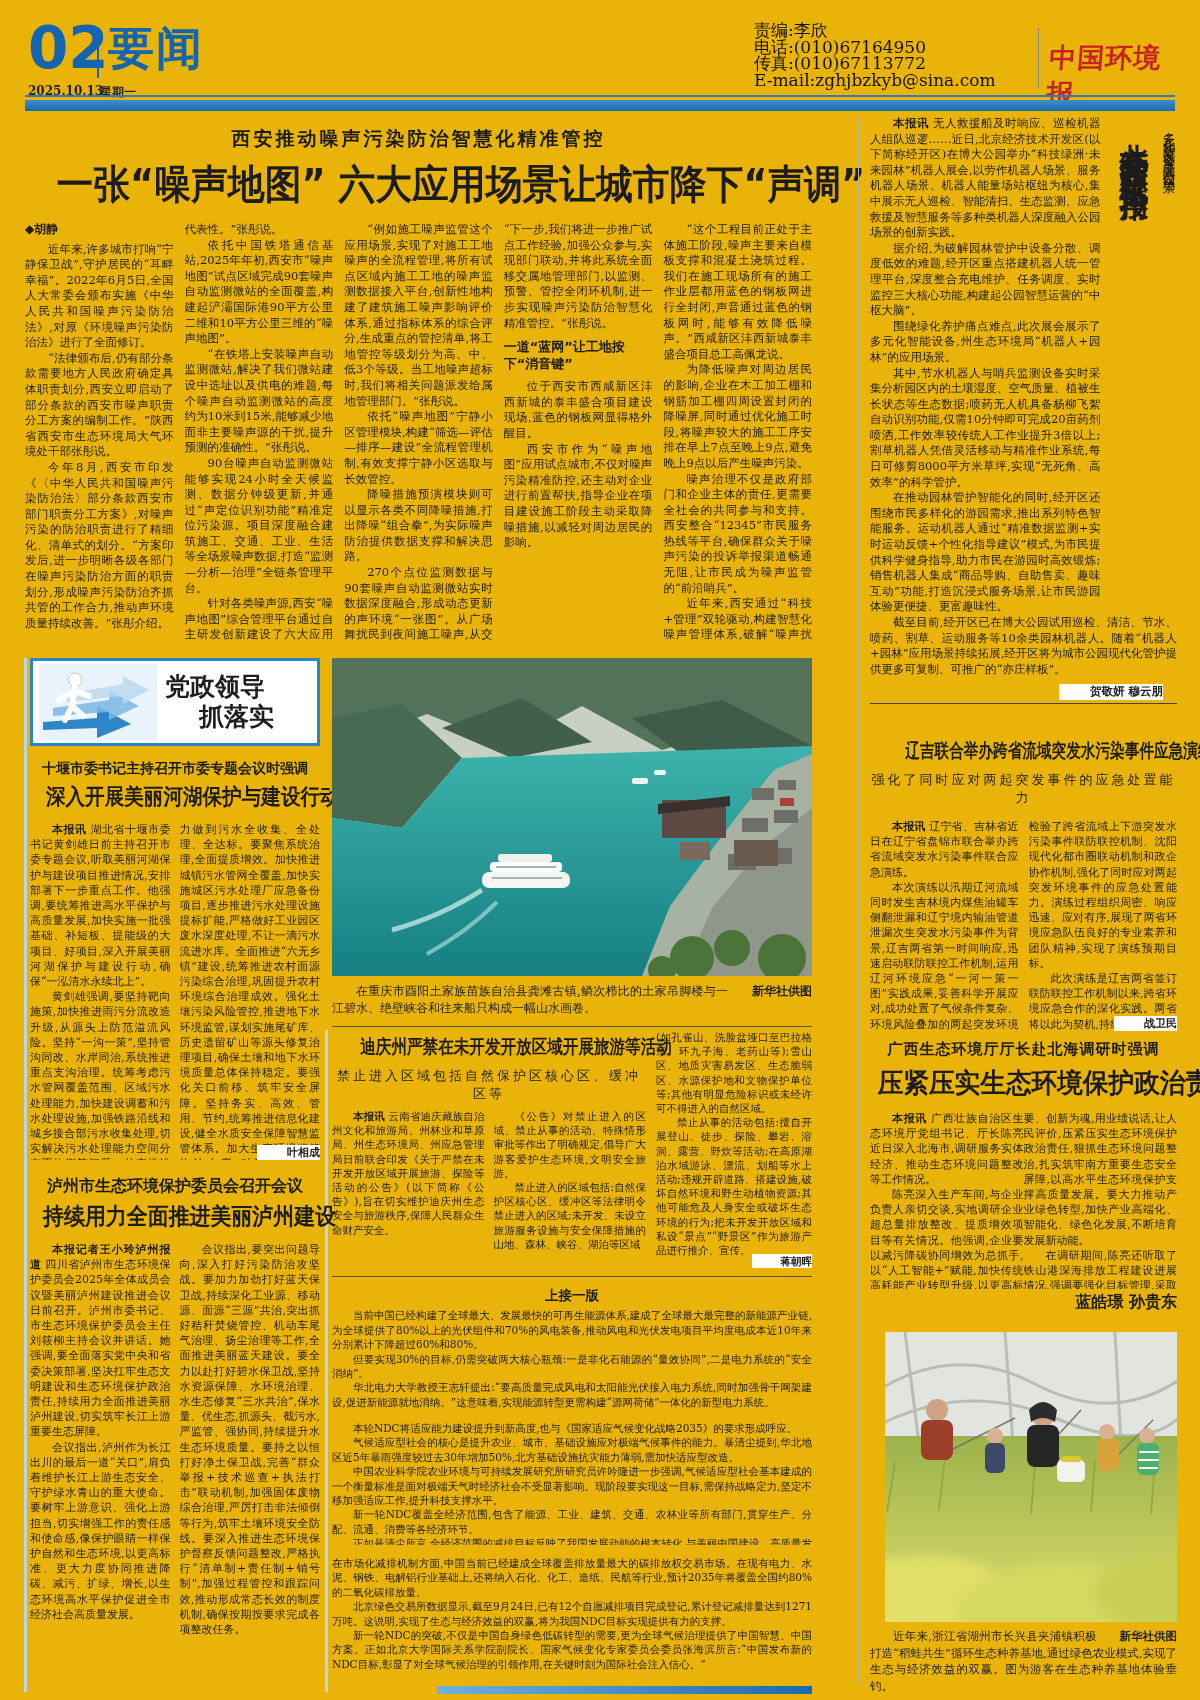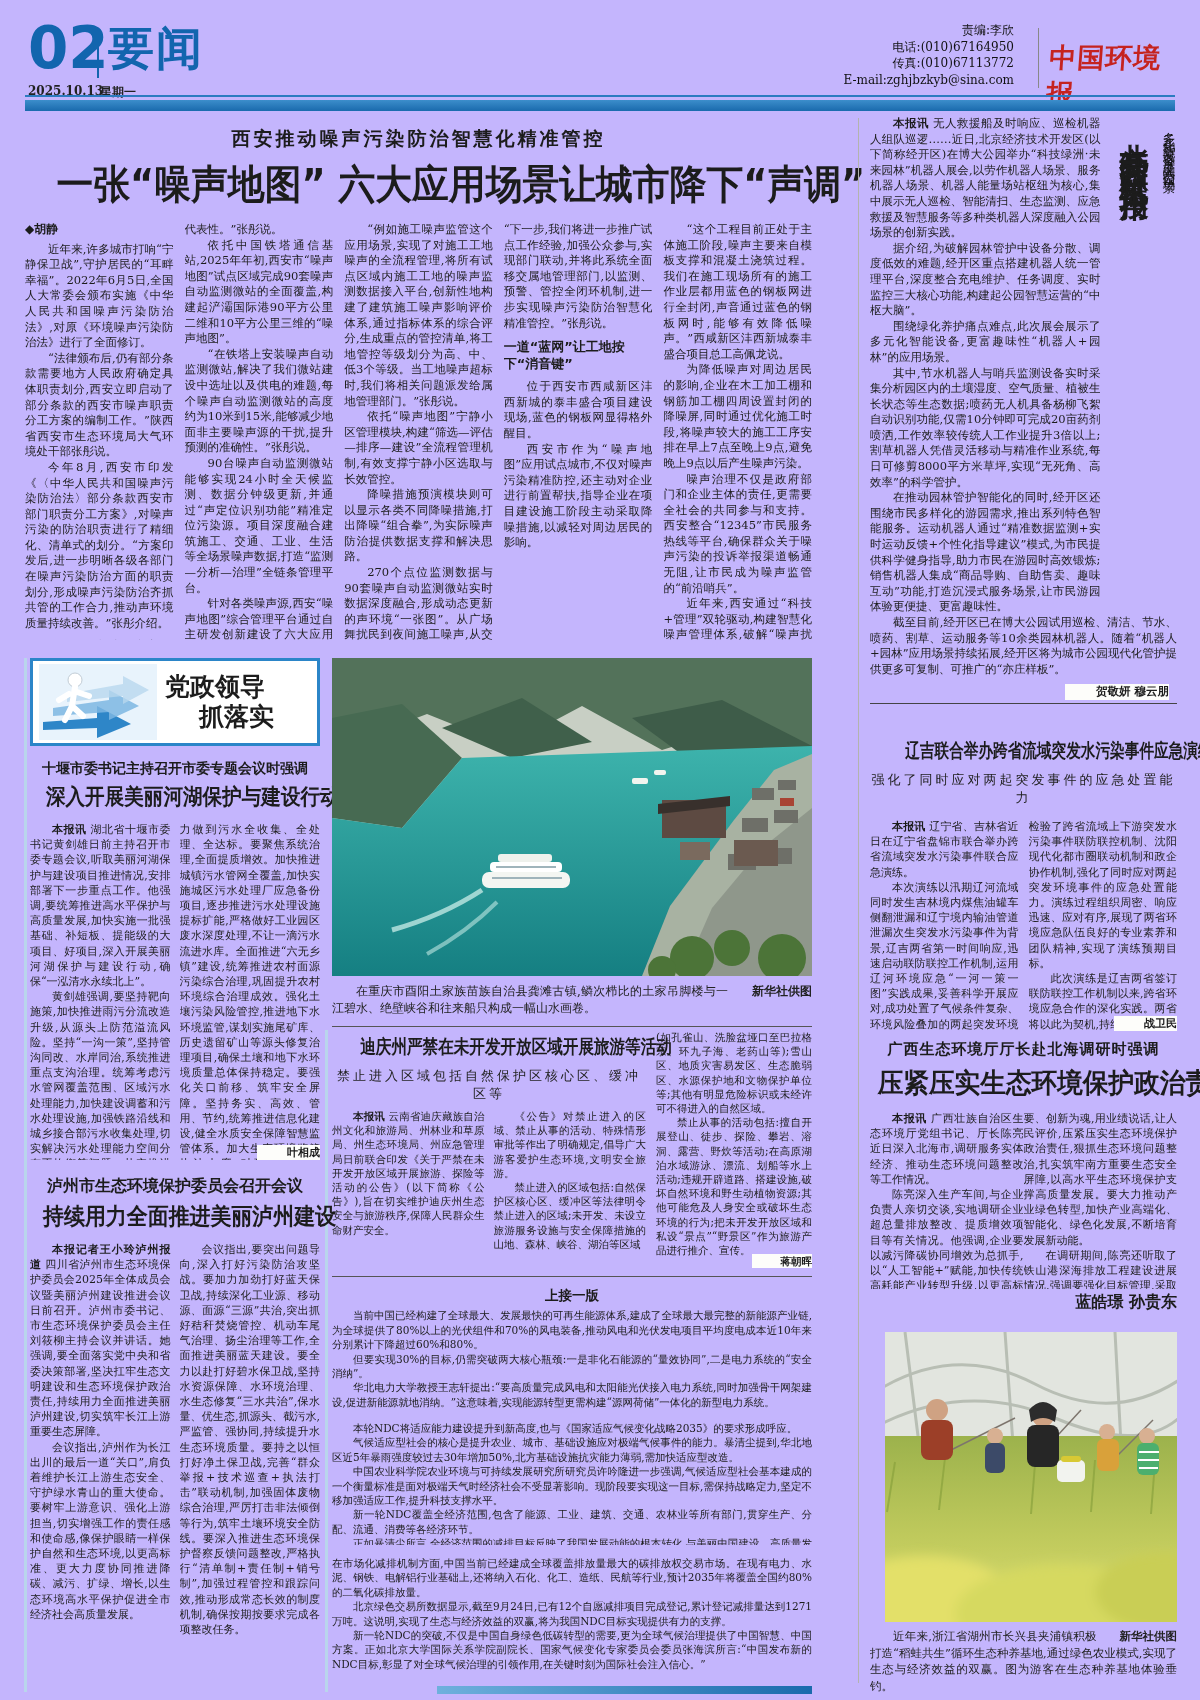--- a/index.html
+++ b/index.html
@@ -1,26 +1,26 @@
 <!DOCTYPE html>
 <html><head>
 <meta charset="utf-8">
 <style>
   html,body{margin:0;padding:0;background:#e8e8e4;}
-  .page{position:relative;width:1200px;height:1700px;background:#c4b5fd;margin:0 auto;
+  .page{position:relative;width:1200px;height:1700px;background:#eab308;margin:0 auto;
         font-family:"DejaVu Serif","Liberation Serif",serif;color:#1c1c1c;overflow:hidden;}
   [data-name]{box-sizing:border-box;}
   
   .pagenum{position:absolute;left:28px;top:18px;font-family:"DejaVu Sans","Liberation Sans",sans-serif;
            font-weight:bold;font-size:58px;line-height:60px;color:#1265ae;}
   .hdr-vrule1{position:absolute;left:97px;top:30px;width:2px;height:48px;background:#1265ae;}
   .secname{position:absolute;left:108px;top:20px;font-size:46px;line-height:56px;font-weight:bold;color:#1265ae;letter-spacing:2px;}
   .dateline{position:absolute;left:28px;top:84px;font-size:12px;font-weight:bold;color:#222;}
   .weekday{position:absolute;left:100px;top:84px;font-size:12px;font-weight:bold;color:#222;}
-  .hdr-info{position:absolute;right:186px;top:22px;width:260px;text-align:right;font-size:12px;line-height:16.5px;color:#111;}
+  .hdr-info{position:absolute;right:186px;top:22px;width:260px;text-align:left;font-size:17px;line-height:16.5px;color:#111;}
   .hdr-vrule2{position:absolute;left:1038px;top:28px;width:1px;height:60px;background:#888;}
   .masthead{position:absolute;left:1048px;top:40px;width:132px;font-size:27px;font-weight:900;color:#c5231f;
             letter-spacing:1px;font-family:"DejaVu Sans","Liberation Sans",sans-serif;transform:skewX(-4deg);}
   .hdr-line{position:absolute;left:25px;top:95px;width:1150px;height:2px;background:#2b7bc0;}
   .hdr-bar{position:absolute;left:25px;top:100px;width:1150px;height:11px;background:linear-gradient(#3c8ecb,#1a6aad);}
   
   p{margin:0;text-indent:2em;text-align:justify;}
   .cont p:first-child{text-indent:0;}
   .cols{display:flex;overflow:hidden;}
   .cols>.col{flex:1;overflow:hidden;position:relative;}
@@ -71,21 +71,21 @@
   .cont-head{font-weight:bold;text-align:center;text-indent:0;font-size:13.5px;margin:2px 0 6px 0;
              font-family:"DejaVu Sans","Liberation Sans",sans-serif;}
   .ndc-sub{font-size:12.5px;text-align:left;margin:8px 0 6px 0;}
   .bottom-bar{position:absolute;left:437px;top:1686px;width:375px;height:8px;background:linear-gradient(90deg,#6fb0dd,#1a6aad);}
   
   .rail-rule{position:absolute;left:858px;top:118px;width:1px;height:1565px;background:#b3b3ae;}
   .art-bj{position:absolute;left:870px;top:116px;width:307px;height:585px;font-size:11.5px;line-height:15.6px;overflow:hidden;}
   .vhead{float:right;display:flex;gap:3px;margin:4px 0 8px 10px;height:466px;}
   .vtitle{writing-mode:vertical-rl;font-size:29px;font-weight:bold;letter-spacing:4px;line-height:48px;}
   .vkick{writing-mode:vertical-rl;font-size:12.5px;letter-spacing:3.5px;color:#111;padding-top:2px;}
-  .bj-authors{position:absolute;right:8px;bottom:1px;background:#fdfdfa;padding-left:8px;font-weight:bold;}
+  .bj-authors{position:absolute;right:14px;bottom:1px;background:#fdfdfa;padding-left:8px;font-weight:bold;}
   .art-lj{position:absolute;left:870px;top:703px;width:307px;border-top:1px solid #444;padding-top:34px;}
   .lj-h{white-space:nowrap;text-align:center;font-weight:bold;text-indent:0;font-size:19px;
         transform:scaleX(.77);transform-origin:center;}
   .art-lj .cols{margin-top:12px;height:212px;gap:10px;font-size:11px;line-height:15.2px;}
   .art-gx{position:absolute;left:870px;top:1040px;width:307px;}
   .gx-kicker{font-size:15px;letter-spacing:1px;}
   .gx-h{white-space:nowrap;text-align:center;font-weight:bold;text-indent:0;font-size:27px;margin-top:6px;
         transform:scaleX(.95);transform-origin:center;}
   .art-gx .cols{margin-top:10px;height:178px;font-size:11px;line-height:15.2px;}
   .gx-authors{font-weight:bold;text-align:right;text-indent:0;margin-top:3px;}
@@ -343,21 +343,21 @@
   <div class="rail-rule" data-name="vertical-rule"></div>
 
   <div class="art-bj" data-name="article-beijing-park-robots">
     <div class="vhead" data-name="vertical-headline-block">
       <div class="vtitle" data-name="article-headline">北京经开区园林『机器人』投用</div>
       <div class="vkick" data-name="article-kicker">多元化智能设备深度融入公园场景</div>
     </div>
     <div>
         <p data-name="paragraph"><b>本报讯</b> 无人救援船及时响应、巡检机器人组队巡逻……近日,北京经济技术开发区(以下简称经开区)在博大公园举办“科技绿洲·未来园林”机器人展会,以劳作机器人场景、服务机器人场景、机器人能量场站枢纽为核心,集中展示无人巡检、智能清扫、生态监测、应急救援及智慧服务等多种类机器人深度融入公园场景的创新实践。</p>
         <p data-name="paragraph">据介绍,为破解园林管护中设备分散、调度低效的难题,经开区重点搭建机器人统一管理平台,深度整合充电维护、任务调度、实时监控三大核心功能,构建起公园智慧运营的“中枢大脑”。</p>
-        <p data-name="paragraph">围绕绿化养护痛点难点,此次展会展示了多元化智能设备,更富趣味性“机器人+园林”的应用场景。</p>
+        <p data-name="paragraph">围绕绿化养护痛点难点,此次展会展示了多元化智能设备,州生态环境局“机器人+园林”的应用场景。</p>
         <p data-name="paragraph">其中,节水机器人与哨兵监测设备实时采集分析园区内的土壤湿度、空气质量、植被生长状态等生态数据;喷药无人机具备杨柳飞絮自动识别功能,仅需10分钟即可完成20亩药剂喷洒,工作效率较传统人工作业提升3倍以上;割草机器人凭借灵活移动与精准作业系统,每日可修剪8000平方米草坪,实现“无死角、高效率”的科学管护。</p>
         <p data-name="paragraph">在推动园林管护智能化的同时,经开区还围绕市民多样化的游园需求,推出系列特色智能服务。运动机器人通过“精准数据监测+实时运动反馈+个性化指导建议”模式,为市民提供科学健身指导,助力市民在游园时高效锻炼;销售机器人集成“商品导购、自助售卖、趣味互动”功能,打造沉浸式服务场景,让市民游园体验更便捷、更富趣味性。</p>
         <p data-name="paragraph">截至目前,经开区已在博大公园试用巡检、清洁、节水、喷药、割草、运动服务等10余类园林机器人。随着“机器人+园林”应用场景持续拓展,经开区将为城市公园现代化管护提供更多可复制、可推广的“亦庄样板”。</p>
       </div>
     <p class="bj-authors" data-name="author-signature">贺敬妍 穆云朋</p>
   </div>
 
   <div class="art-lj" data-name="article-liaoji-drill">
     <p class="lj-h" data-name="article-headline">辽吉联合举办跨省流域突发水污染事件应急演练</p>
     <p class="subhead-kai" data-name="article-subhead">强化了同时应对两起突发事件的应急处置能力</p>

